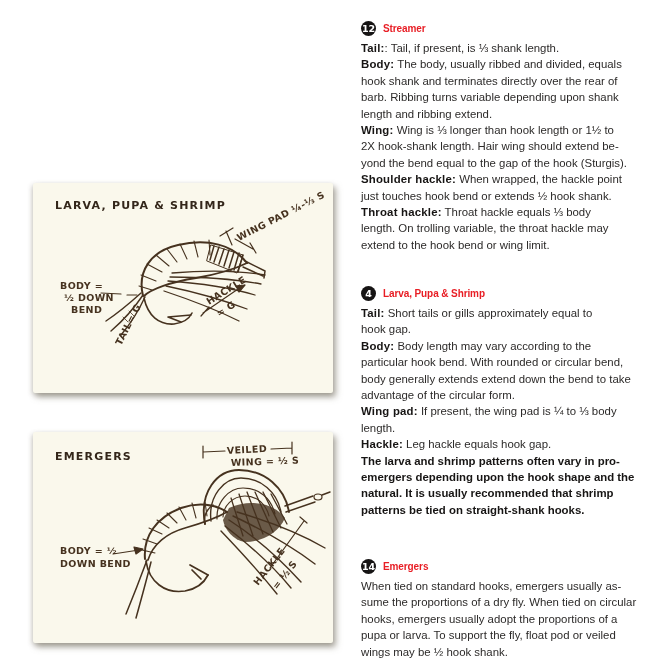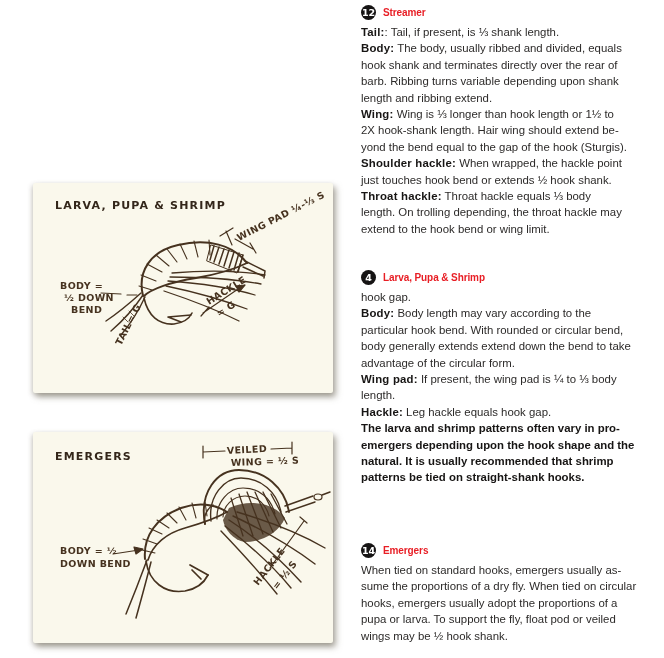--- a/index.html
+++ b/index.html
@@ -24,21 +24,21 @@
   .panel svg{display:block;}
   .sketch{stroke:var(--ink);fill:none;stroke-linecap:round;stroke-linejoin:round;}
   .fig-title{
     font-family:"DejaVu Sans",sans-serif;font-weight:bold;font-size:11px;
     letter-spacing:1.2px;fill:#33261a;stroke:none;
   }
   .hand{
     font-family:"DejaVu Sans",sans-serif;font-weight:bold;font-size:9.5px;
     letter-spacing:.4px;fill:var(--ink);stroke:none;
   }
-  .text-column{position:absolute;left:361px;top:0;width:302px;height:522px;}
+  .text-column{position:absolute;left:361px;top:16px;width:302px;height:522px;}
   .section{position:absolute;left:0;width:100%;}
   .section:nth-child(1){top:5px;}
   .section:nth-child(2){top:270px;}
   .section:nth-child(3){top:543px;}
   .sec-head{display:flex;align-items:center;gap:7px;margin-bottom:4px;height:15px;}
   .badge{
     width:15px;height:15px;border-radius:50%;background:#161414;color:#fff;
     font-size:9.5px;font-weight:bold;display:flex;align-items:center;justify-content:center;
     font-family:"DejaVu Sans",sans-serif;flex:0 0 15px;
   }
@@ -194,28 +194,29 @@
       <div class="line"><b class="lbl">Body:</b> The body, usually ribbed and divided, equals</div>
       <div class="line">hook shank and terminates directly over the rear of</div>
       <div class="line">barb. Ribbing turns variable depending upon shank</div>
       <div class="line">length and ribbing extend.</div>
       <div class="line"><b class="lbl">Wing:</b> Wing is ⅓  longer than hook length or 1½ to</div>
       <div class="line">2X hook-shank length. Hair wing should extend be-</div>
       <div class="line">yond the bend equal to the gap of the hook (Sturgis).</div>
       <div class="line"><b class="lbl">Shoulder hackle:</b> When wrapped, the hackle point</div>
       <div class="line">just touches hook bend or extends ½ hook shank.</div>
       <div class="line"><b class="lbl">Throat hackle:</b> Throat hackle equals ⅓ body</div>
-      <div class="line">length. On trolling depending, the throat hackle may</div>
+      <div class="line">length. On trolling variable, the throat hackle may</div>
       <div class="line">extend to the hook bend or wing limit.</div>
     </div>
     <div class="section">
       <div class="sec-head">
         <span class="badge">4</span>
         <span class="sec-title">Larva, Pupa &amp; Shrimp</span>
       </div>
+      <div class="line"><b class="lbl">Tail:</b> Short tails or gills approximately equal to</div>
       <div class="line">hook gap.</div>
       <div class="line"><b class="lbl">Body:</b> Body length may vary according to the</div>
       <div class="line">particular hook bend. With rounded or circular bend,</div>
       <div class="line">body generally extends extend down the bend to take</div>
       <div class="line">advantage of the circular form.</div>
       <div class="line"><b class="lbl">Wing pad:</b> If present, the wing pad is ¼ to ⅓ body</div>
       <div class="line">length.</div>
       <div class="line"><b class="lbl">Hackle:</b> Leg hackle equals hook gap.</div>
       <div class="line allbold">The larva and shrimp patterns often vary in pro-</div>
       <div class="line allbold">emergers depending upon the hook shape and the</div>

